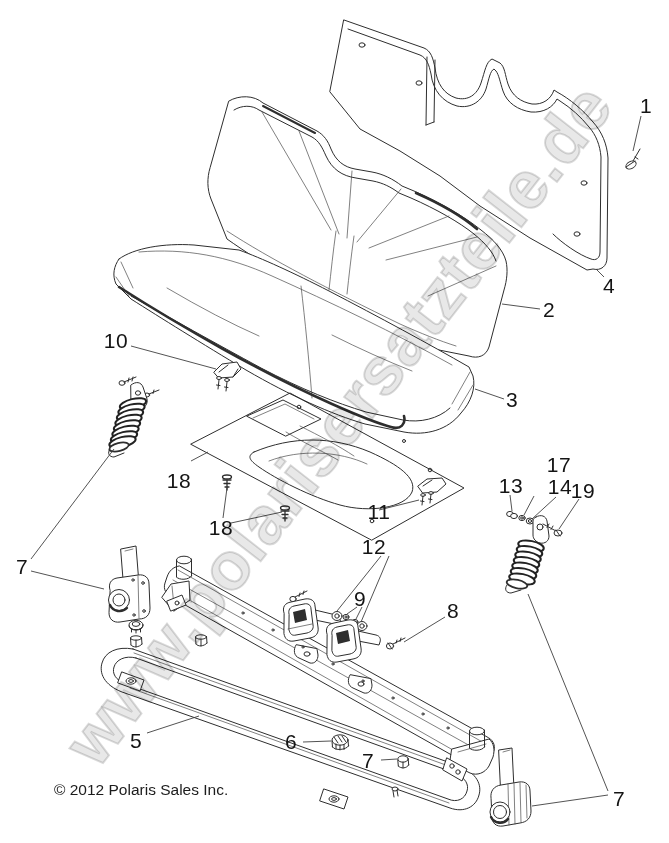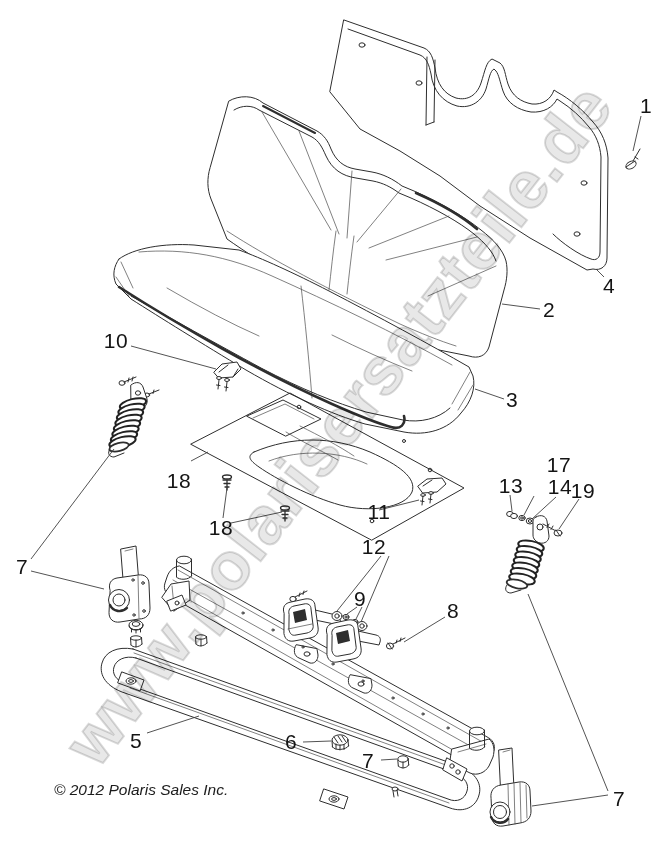--- a/index.html
+++ b/index.html
@@ -23,21 +23,21 @@
   .watermark{
     position:absolute;left:338px;top:424px;
     transform:translate(-50%,-50%) rotate(-52deg);
     font-size:67px;font-weight:700;white-space:nowrap;letter-spacing:1px;
     color:rgba(0,0,0,0.09);
     -webkit-text-stroke:2px rgba(0,0,0,0.15);
     mix-blend-mode:multiply;pointer-events:none;
   }
   .copyright{
     position:absolute;left:54px;top:781px;
-    font-size:15.5px;color:#1c1c1c;font-style:italic;
+    font-size:15.5px;color:#1c1c1c;
   }
 </style>
 </head>
 <body>
 
 <div class="stage">
 
   <svg width="669" height="843" viewBox="0 0 669 843">
 
     <g class="ln">

